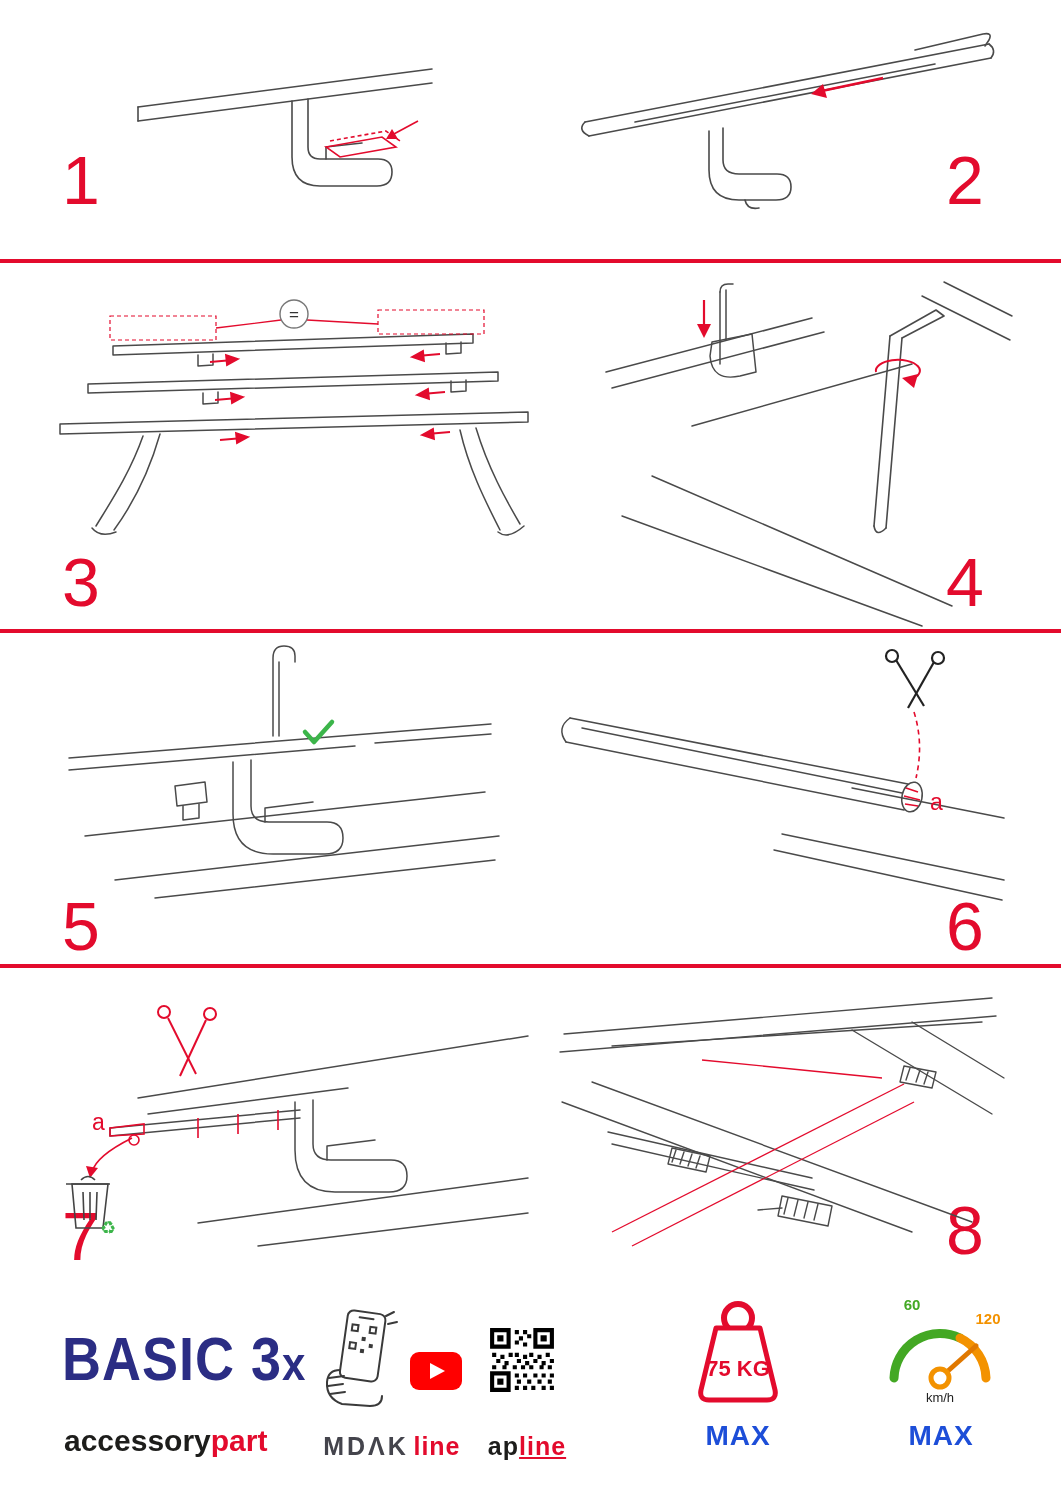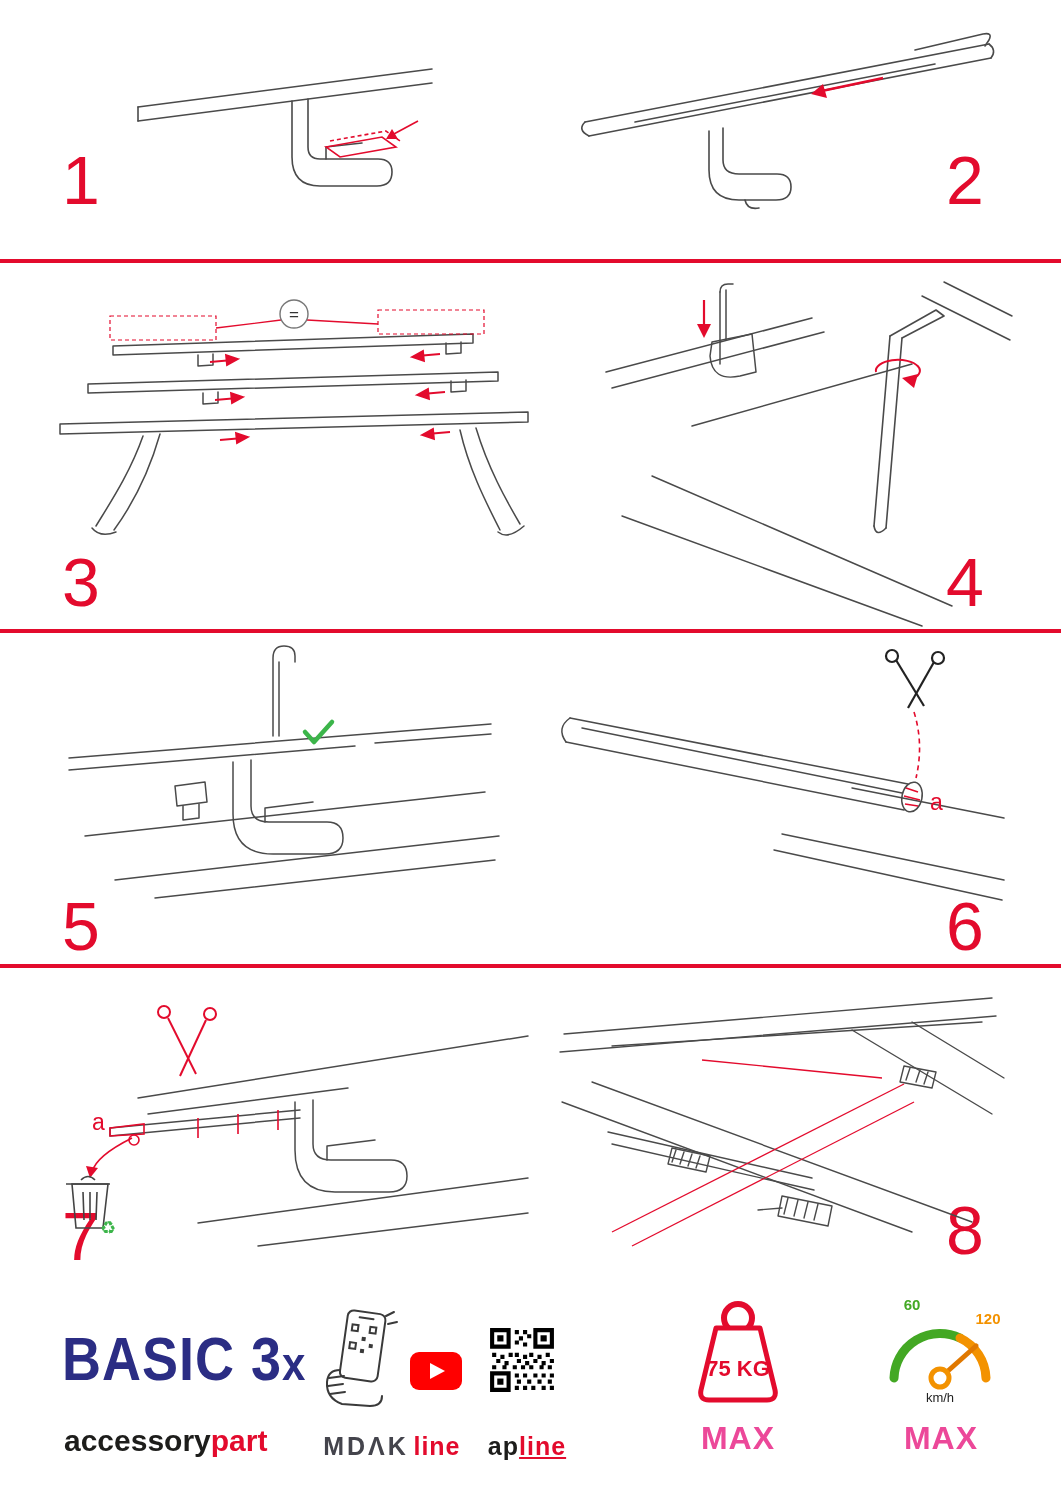--- a/index.html
+++ b/index.html
@@ -28,21 +28,21 @@
     transform:scaleY(1.12);transform-origin:top left;}
   .brand .brand-x{font-size:42px;}
   .accpart{position:absolute;left:64px;top:1424px;font-size:30px;font-weight:700;
     color:#1d1d1b;letter-spacing:0;}
   .accpart .part{color:var(--red);}
   .logo-word{position:absolute;text-align:center;font-size:25px;font-weight:600;}
   .mdak{left:296px;top:1432px;width:100px;color:#44444c;letter-spacing:3px;margin-left:20px;}
   .ipqi{left:402px;top:1432px;width:70px;color:var(--red);letter-spacing:1px;}
   .apline{left:482px;top:1432px;width:90px;color:#1d1d1b;letter-spacing:1px;}
   .apline .line{color:var(--red);text-decoration:underline;}
-  .max-label{position:absolute;font-size:32px;font-weight:700;color:#ec4899;
+  .max-label{position:absolute;font-size:28px;font-weight:700;color:#1d4ed8;
     text-align:center;letter-spacing:1px;}
   .max-weight{left:672px;top:1420px;width:132px;}
   .max-speed{left:876px;top:1420px;width:130px;}
 </style>
 </head>
 <body>
 
 <div class="page">
 
   <div class="step-num" style="left:62px;top:146px;">1</div>

